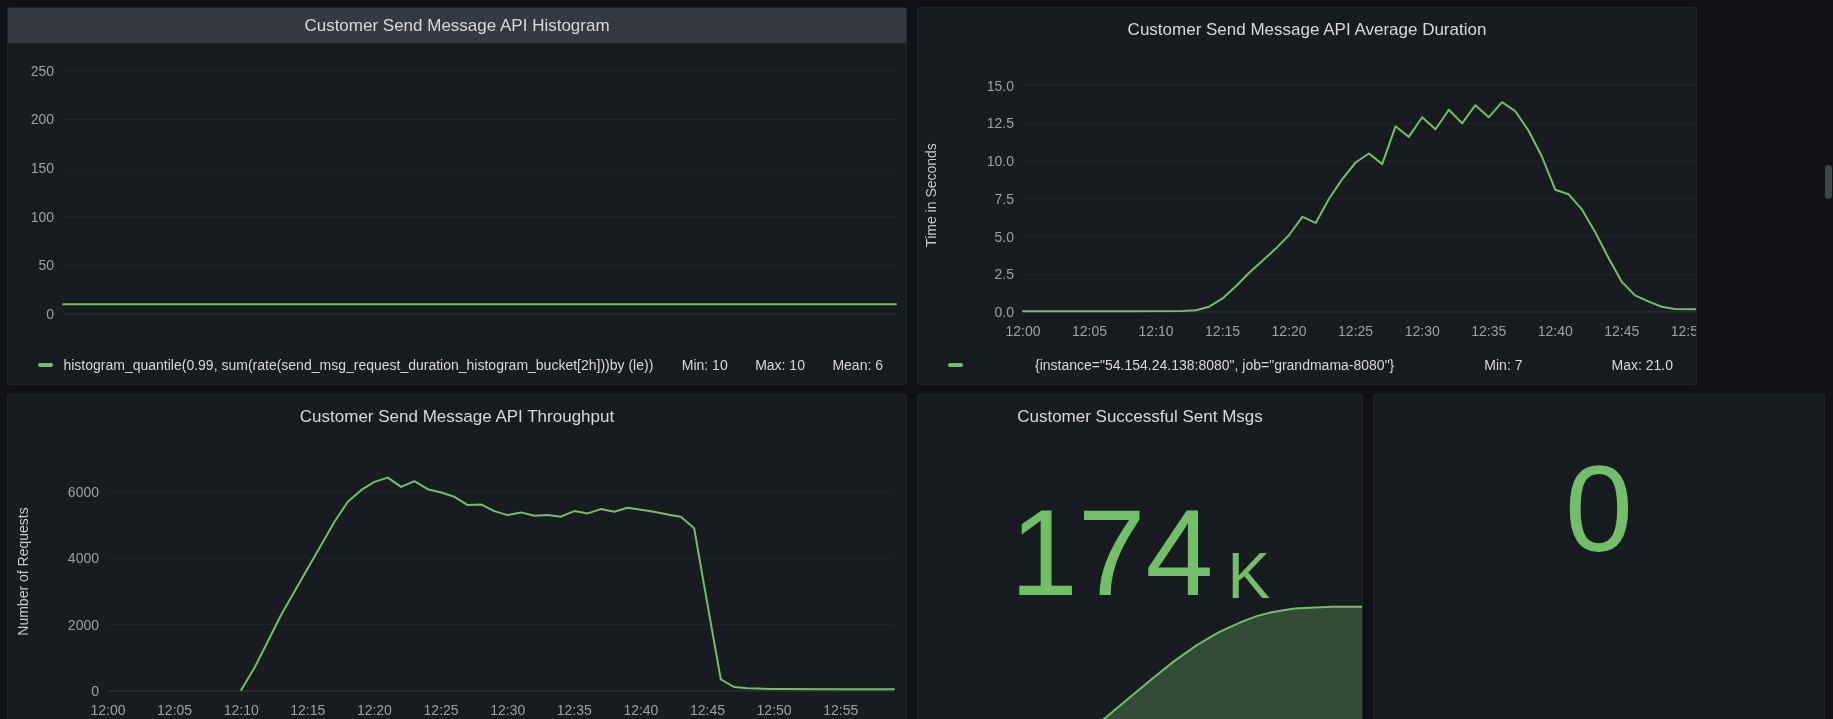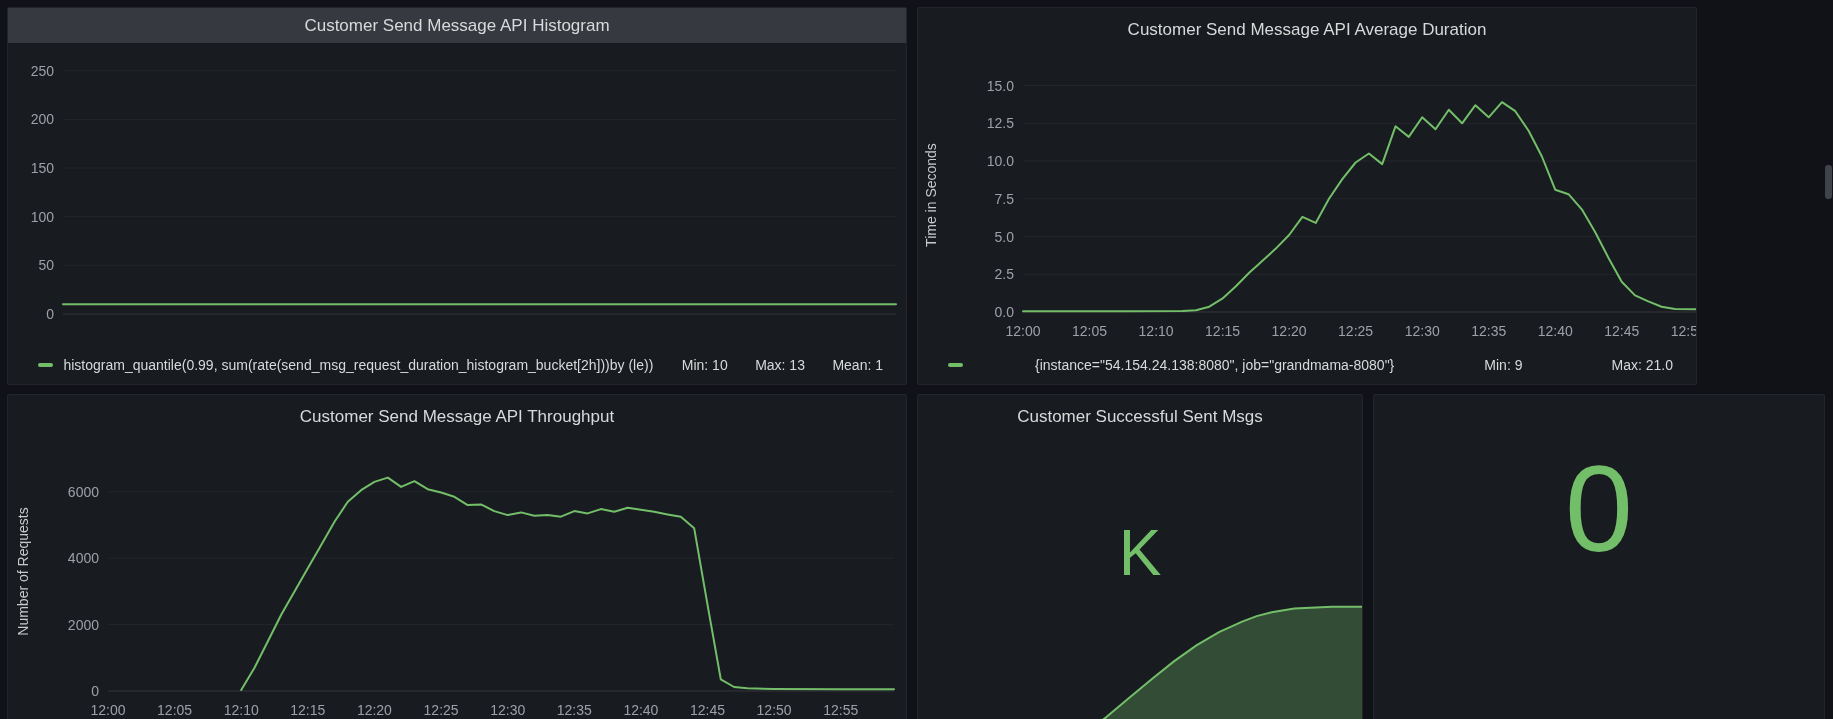--- a/index.html
+++ b/index.html
@@ -73,22 +73,22 @@
             <line x1="55" x2="888" y1="76.4" y2="76.4" stroke="#24262c" stroke-width="1"></line>
             <text x="46" y="81.4" text-anchor="end" fill="#9da0a7" font-size="14">200</text>
             <line x1="55" x2="888" y1="27.8" y2="27.8" stroke="#24262c" stroke-width="1"></line>
             <text x="46" y="32.8" text-anchor="end" fill="#9da0a7" font-size="14">250</text>
             <polyline fill="none" stroke="#73bf69" stroke-width="2" stroke-linejoin="round" stroke-linecap="round" points="55.0,261.3 888.0,261.3"></polyline>
           </svg></div>
       <div class="legend">
         <span class="legend-dash"></span>
         <span class="legend-label">histogram_quantile(0.99, sum(rate(send_msg_request_duration_histogram_bucket[2h]))by (le))</span>
         <span class="legend-stat">Min: 10</span>
-        <span class="legend-stat">Max: 13</span>
-        <span class="legend-stat">Mean: 1</span>
+        <span class="legend-stat">Max: 10</span>
+        <span class="legend-stat">Mean: 6</span>
       </div>
     </section>
 
     <section class="panel p2">
       <header class="title-row">
         <h2 class="panel-title">Customer Send Message API Average Duration</h2>
       </header>
       <div class="chart"><svg width="905" height="302">
             <line x1="105" x2="890" y1="260.0" y2="260.0" stroke="#34363d" stroke-width="1"></line>
             <text x="96" y="265" text-anchor="end" fill="#9da0a7" font-size="14">0.0</text>
@@ -115,21 +115,21 @@
             <text x="637.2" y="284" text-anchor="middle" fill="#9da0a7" font-size="14">12:40</text>
             <text x="703.7" y="284" text-anchor="middle" fill="#9da0a7" font-size="14">12:45</text>
             <text x="770.3" y="284" text-anchor="middle" fill="#9da0a7" font-size="14">12:50</text>
             <text x="836.8" y="284" text-anchor="middle" fill="#9da0a7" font-size="14">12:55</text>
             <polyline fill="none" stroke="#73bf69" stroke-width="2" stroke-linejoin="round" stroke-linecap="round" points="105.0,259.2 158.2,259.2 211.4,259.2 264.7,259.1 278.0,258.2 291.3,254.7 304.6,246.4 317.9,234.3 331.2,220.7 344.5,208.7 357.8,196.6 371.1,183.0 384.4,164.9 397.7,170.9 411.0,146.8 424.3,127.1 437.6,110.5 450.9,101.5 464.2,112.1 477.5,74.3 490.8,84.9 504.2,65.3 517.5,77.3 530.8,57.7 544.1,71.3 557.4,53.2 570.7,65.3 584.0,50.2 597.3,59.2 610.6,78.8 623.9,104.5 637.2,137.7 650.5,142.2 663.8,157.3 677.1,180.0 690.4,205.7 703.7,229.8 717.0,243.4 730.3,249.4 743.6,254.7 756.9,257.0 796.9,257.3 836.8,257.6 890.0,257.7"></polyline>
             <text transform="translate(18,143) rotate(-90)" text-anchor="middle" fill="#c8c9cf" font-size="14">Time in Seconds</text>
           </svg></div>
       <div class="legend">
         <span class="legend-dash"></span>
         <span class="legend-label">{instance="54.154.24.138:8080", job="grandmama-8080"}</span>
-        <span class="legend-stat">Min: 9</span>
+        <span class="legend-stat">Min: 7</span>
         <span class="legend-stat">Max: 21.0</span>
       </div>
     </section>
 
   </div>
 
   <div class="row row-bottom">
 
     <section class="panel p3">
       <header class="title-row">
@@ -160,20 +160,21 @@
             <text transform="translate(20,132.5) rotate(-90)" text-anchor="middle" fill="#c8c9cf" font-size="14">Number of Requests</text>
           </svg></div>
     </section>
 
     <section class="panel p4">
       <header class="title-row">
         <h2 class="panel-title">Customer Successful Sent Msgs</h2>
       </header>
       <div class="stat-value-row">
         <div class="stat-inner">
+          <span class="stat-value">174</span>
           <span class="stat-suffix">K</span>
         </div>
       </div>
       <div class="sparkline"><svg width="444" height="170">
             <polygon points="0,170 0.0,170.0 75.3,170.0 97.8,167.2 120.4,160.6 143.0,149.2 165.6,134.1 188.1,116.2 210.7,97.3 233.3,78.4 255.9,60.4 278.4,44.4 301.0,31.2 323.6,20.8 338.6,15.1 353.7,11.3 376.3,7.6 413.9,5.7 444.0,5.7 444,170" fill="rgba(115,191,105,0.3)"></polygon>
             <polyline points="0.0,170.0 75.3,170.0 97.8,167.2 120.4,160.6 143.0,149.2 165.6,134.1 188.1,116.2 210.7,97.3 233.3,78.4 255.9,60.4 278.4,44.4 301.0,31.2 323.6,20.8 338.6,15.1 353.7,11.3 376.3,7.6 413.9,5.7 444.0,5.7" fill="none" stroke="#73bf69" stroke-width="2"></polyline>
           </svg></div>
     </section>
 
     <section class="panel p5">

